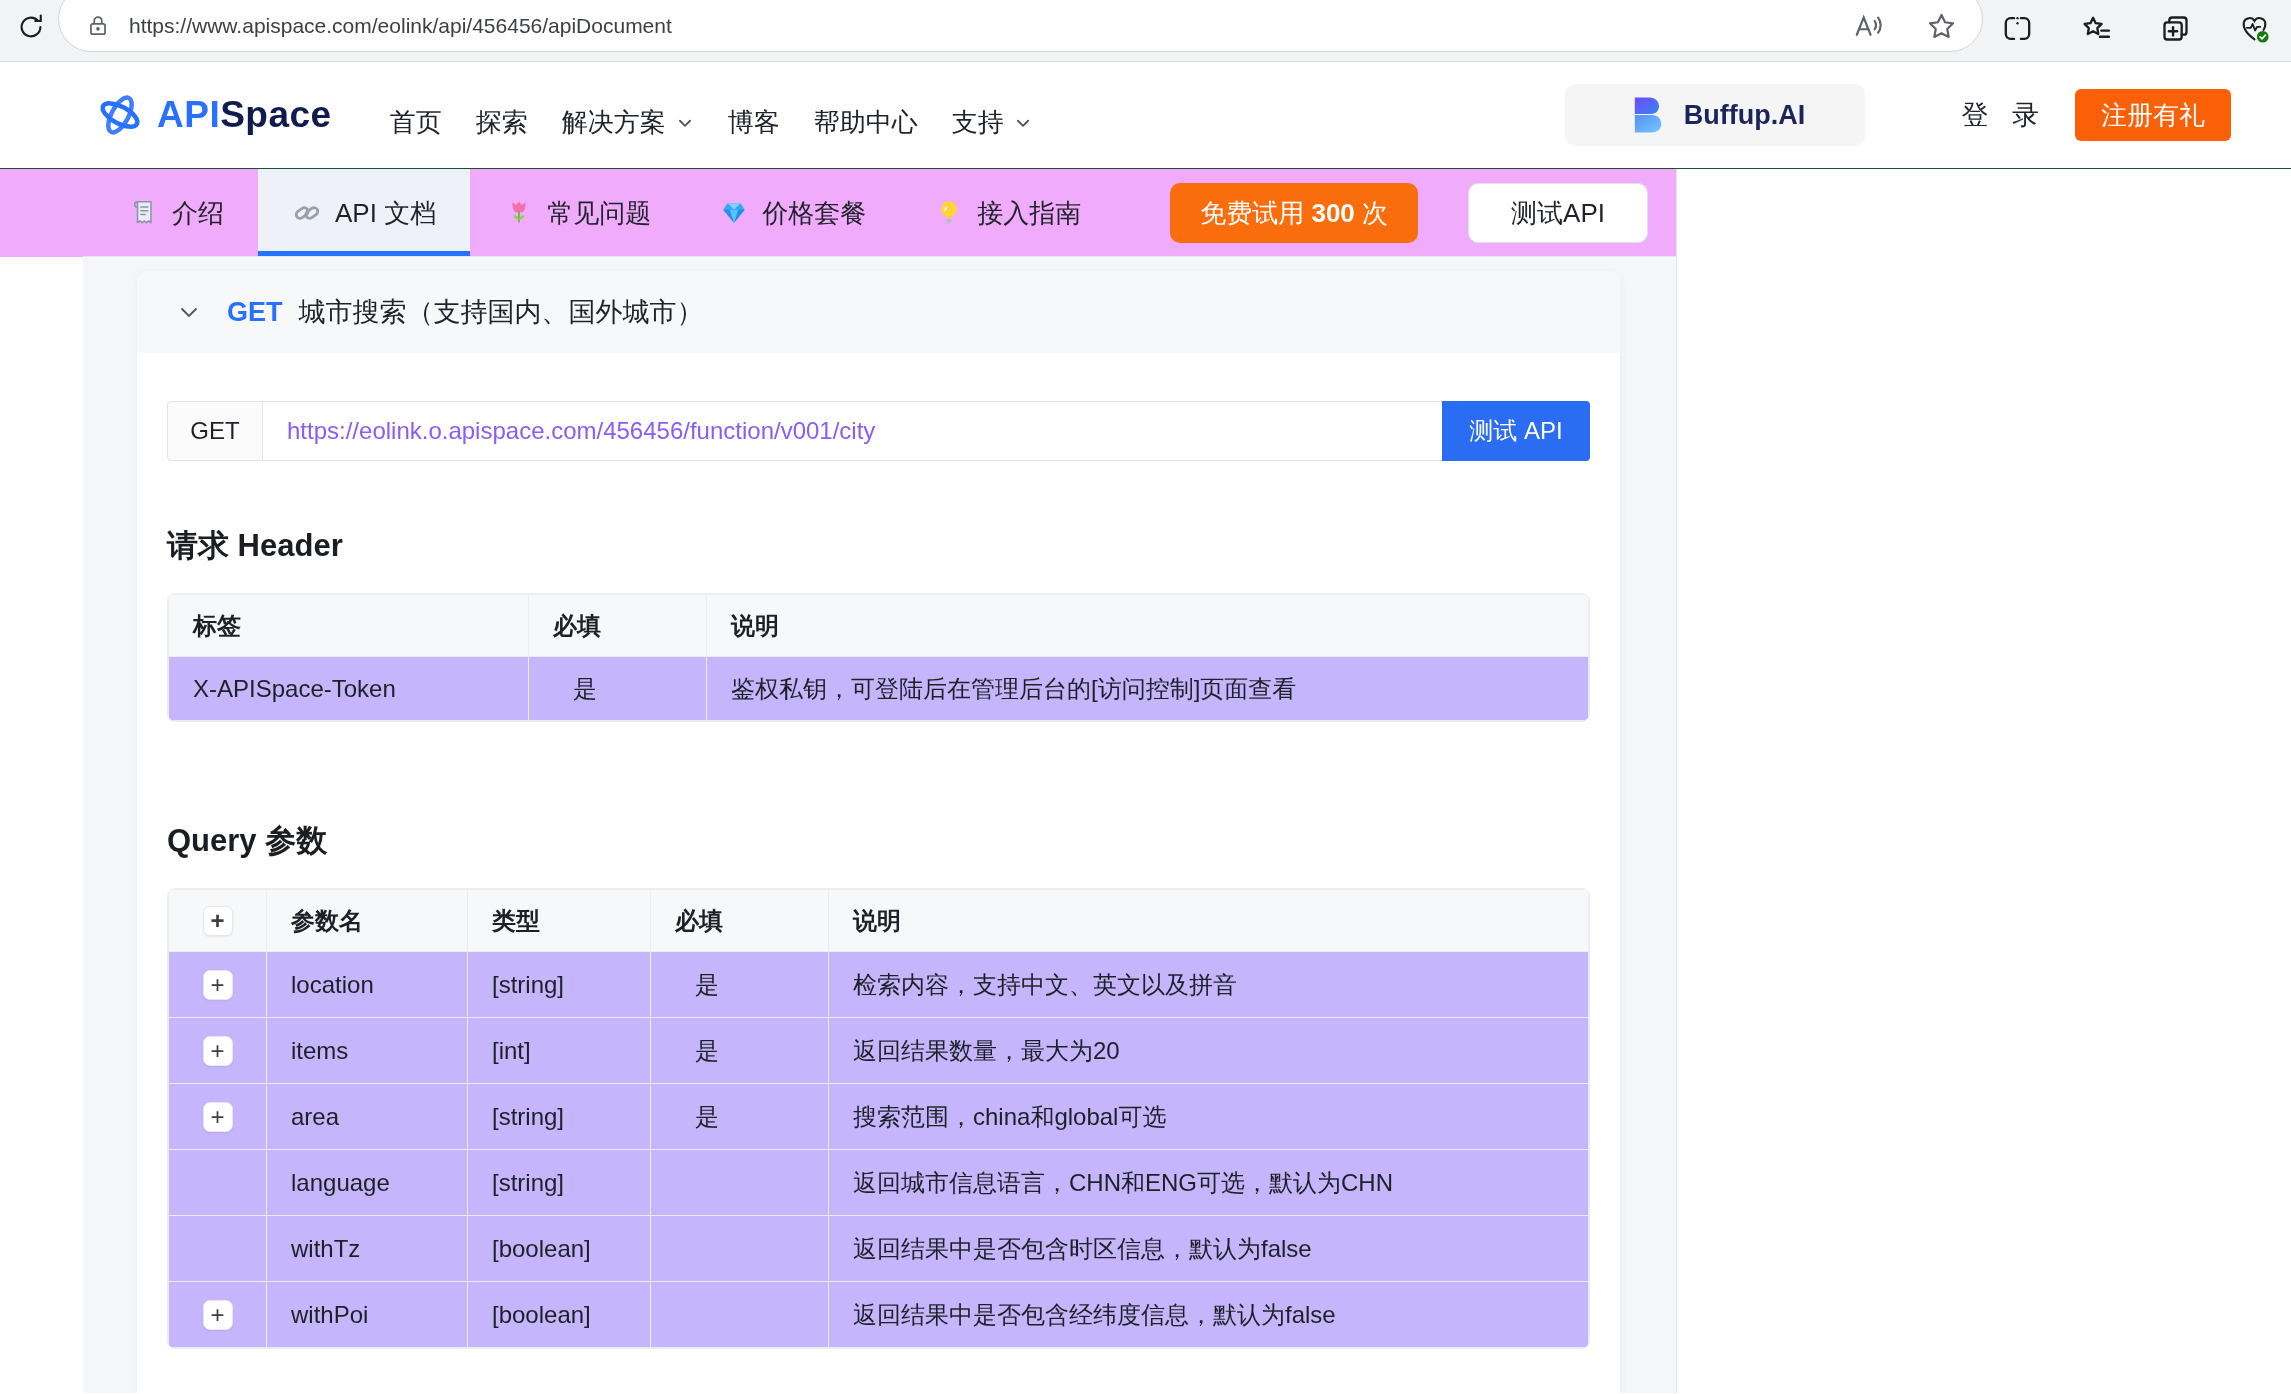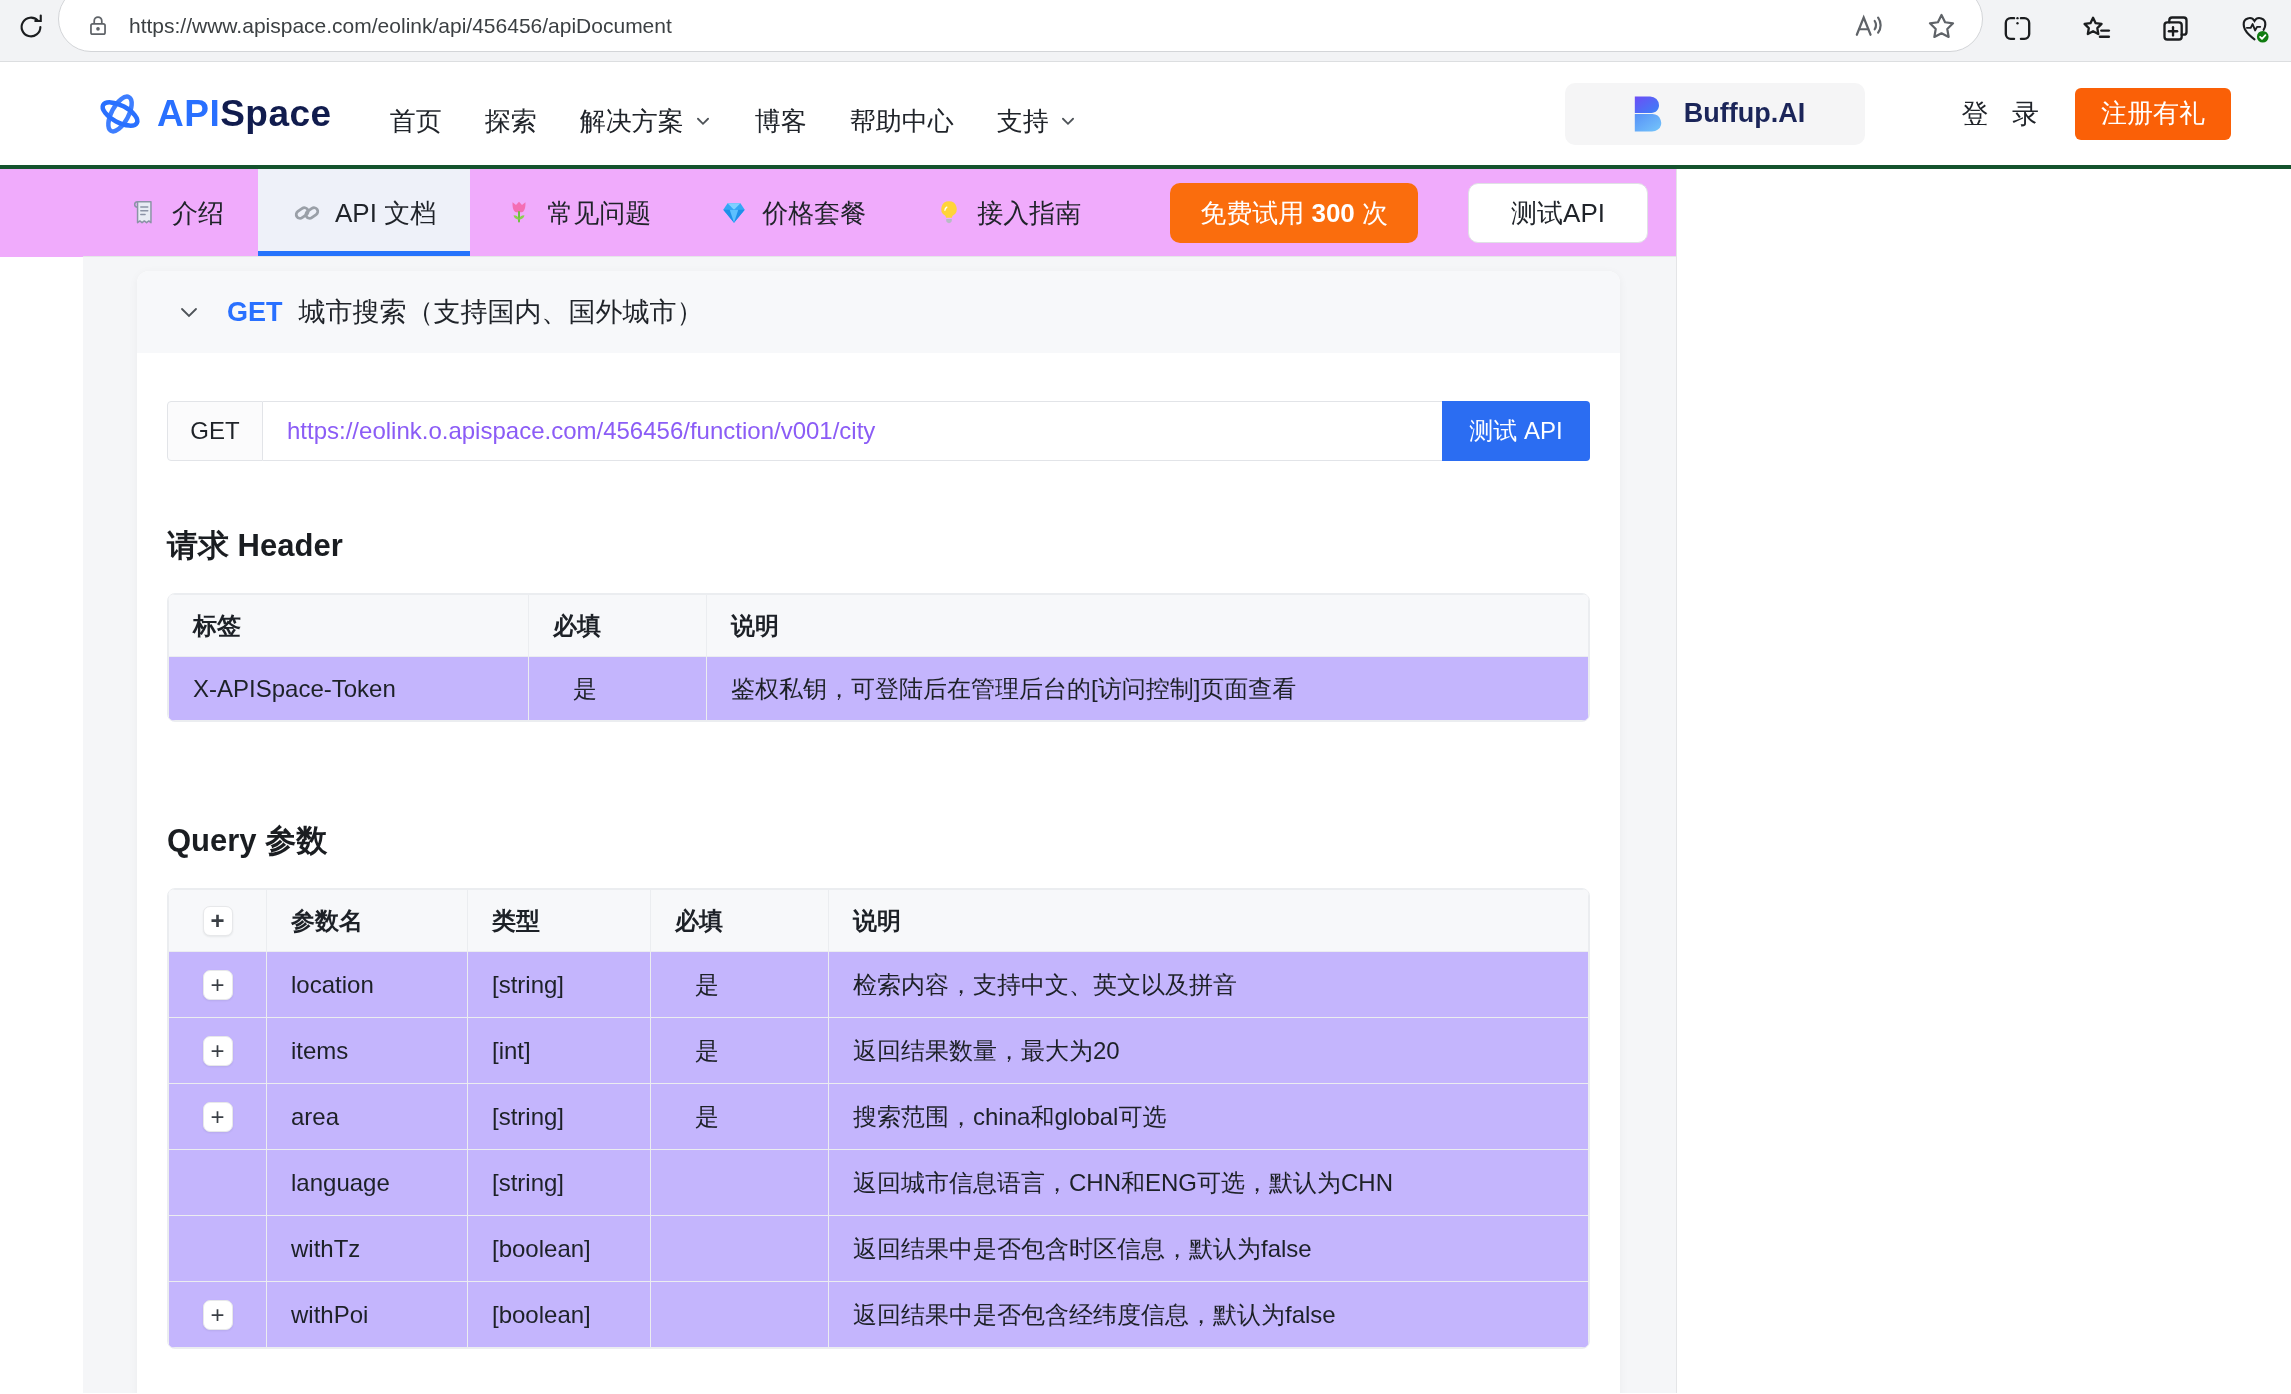--- a/index.html
+++ b/index.html
@@ -16,28 +16,28 @@
     display:flex; align-items:center; padding:14px 18px 0 26px; }
   .omni-lock { width:26px; height:26px; flex:0 0 auto; }
   .omni-url { margin-left:18px; font-size:21px; color:#3c4043; flex:1;
     white-space:nowrap; overflow:hidden; }
   .omni-right { display:flex; align-items:center; gap:40px; margin-right:6px; }
   .chrome-icons { position:absolute; right:10px; top:6px; height:44px;
     display:flex; align-items:center; gap:46px; padding-right:10px; }
   .cicon { width:33px; height:33px; display:block; }
 
   
-  .site-header { height:107px; background:#fff; border-bottom:4px solid #14532d;
+  .site-header { height:107px; background:#fff; border-bottom:1px solid #14532d;
     display:flex; align-items:center; padding:0 60px 0 93px; }
   .logo { display:flex; align-items:center; cursor:pointer; }
   .logo-swirl { width:54px; height:54px; margin-right:10px; }
   .logo-text { font-size:37px; font-weight:bold; letter-spacing:.5px; }
   .logo-text .p1 { color:#2970ff; }
   .logo-text .p2 { color:#111c4e; }
-  .main-nav { display:flex; align-items:center; margin-left:58px; gap:43px;margin-top:15px; }
+  .main-nav { display:flex; align-items:center; margin-left:58px; gap:34px;margin-top:15px; }
   .nav-item { font-size:26px; color:#20242a; display:flex; align-items:center;
     gap:10px; cursor:pointer; white-space:nowrap; }
   .nav-caret { width:18px; height:18px; }
   .header-right { margin-left:auto; display:flex; align-items:center;justify-content:space-between; }
   .partner-chip { background:#f5f5f6; border-radius:10px; height:62px; width:300px;
     display:flex; align-items:center; justify-content:center; gap:14px; cursor:pointer; }
   .partner-logo { width:44px; height:44px; }
   .partner-name { font-size:27px; font-weight:bold; color:#1b2559; }
   .login-link { font-size:27px; color:#20242a; margin-left:96px; letter-spacing:8px;
     cursor:pointer; white-space:nowrap; }

